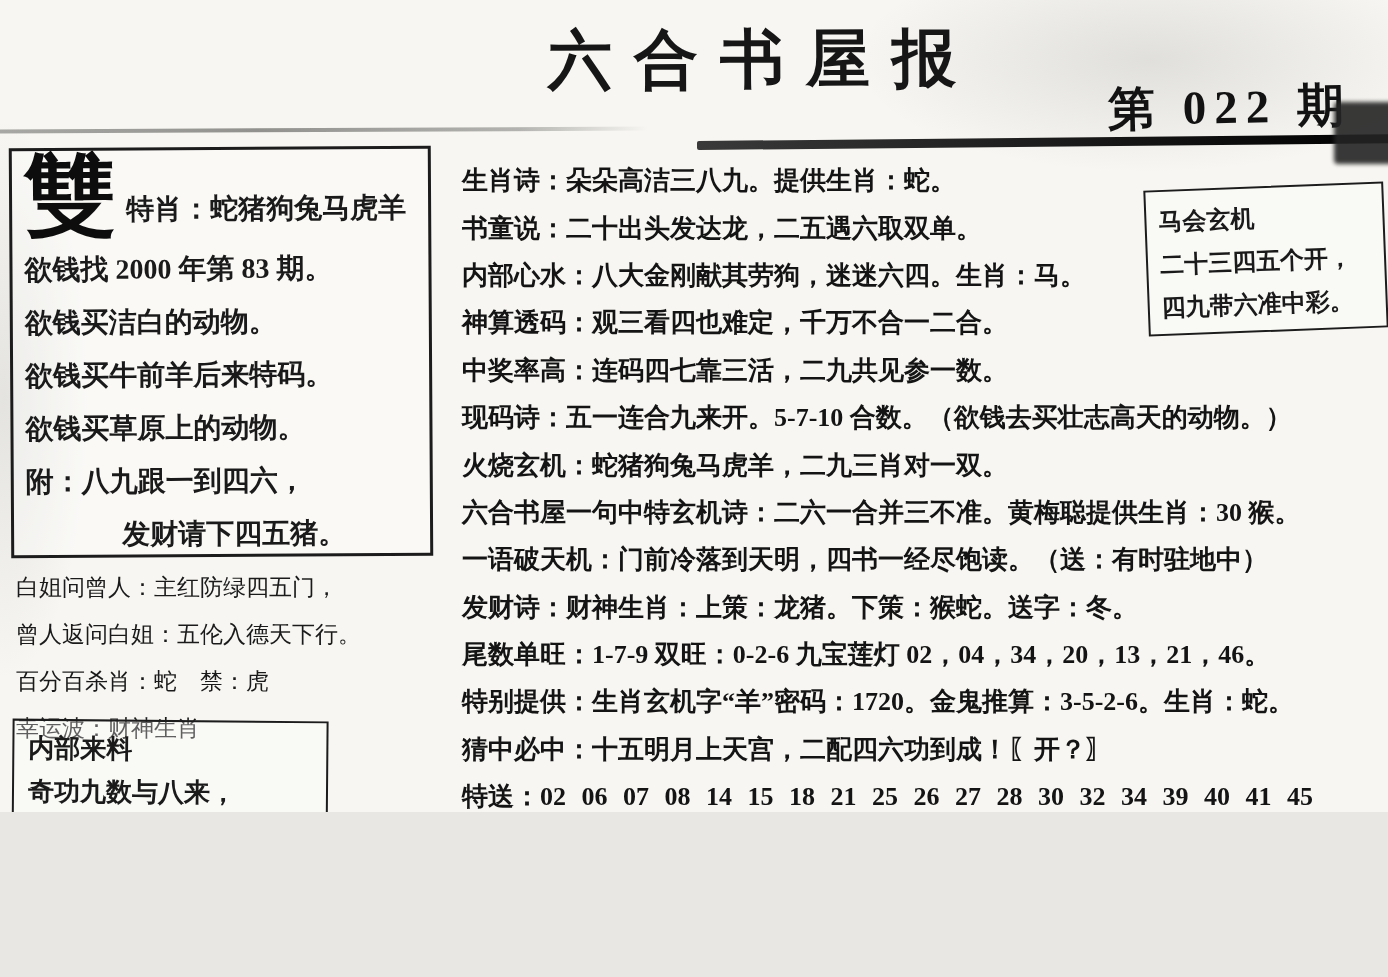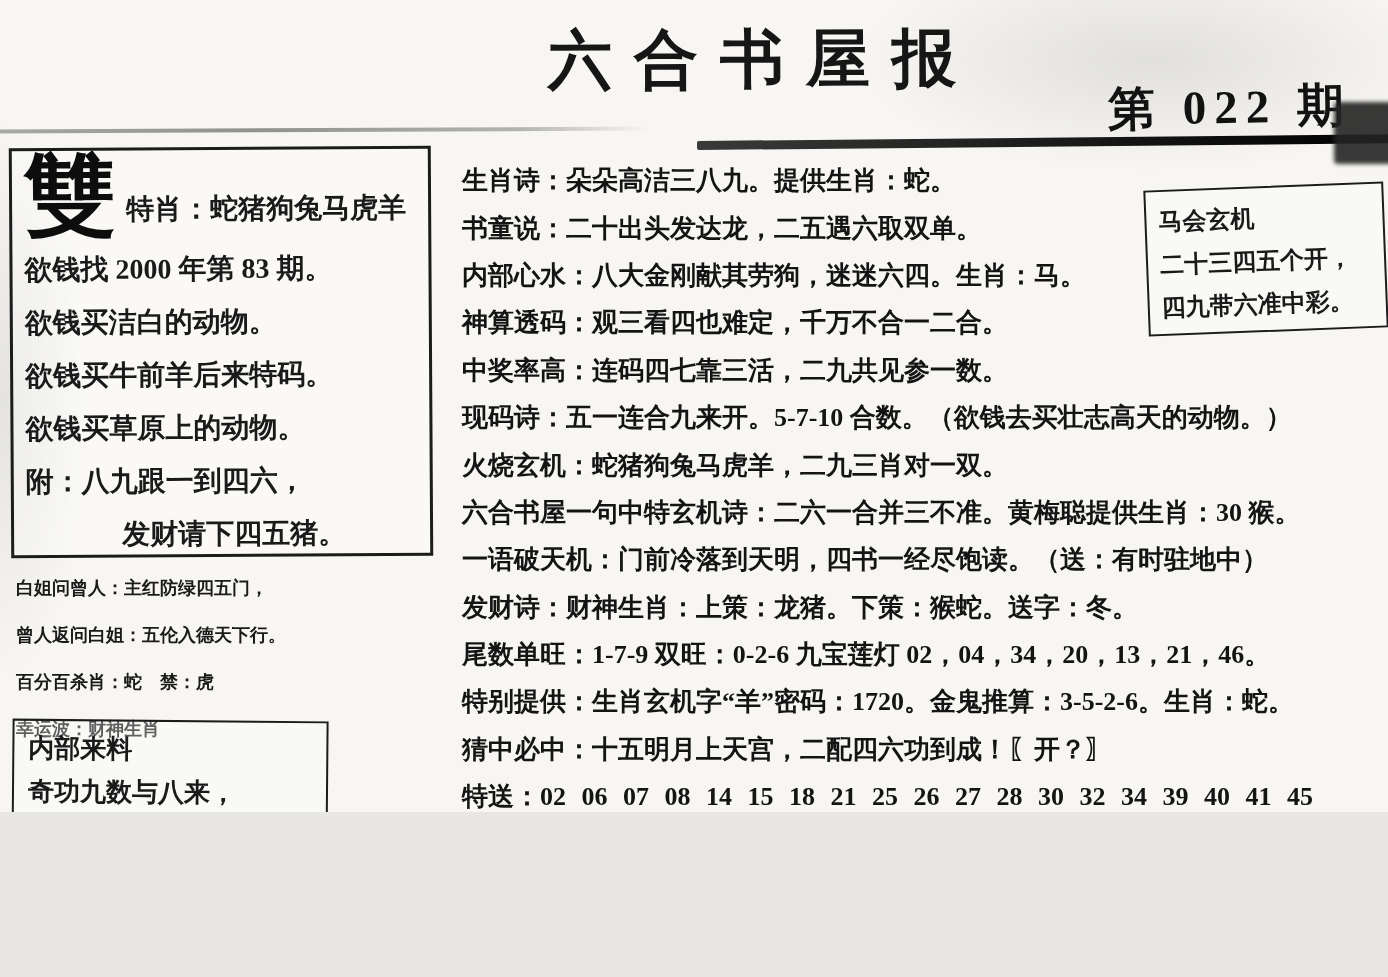--- a/index.html
+++ b/index.html
@@ -44,21 +44,21 @@
     border:3px solid #1c1c1c;transform:rotate(-.35deg);
     padding:6px 10px 0 12px;box-sizing:border-box;background:rgba(255,255,255,.35);
   }
   .box1-head{display:flex;align-items:flex-end;margin-bottom:8px;}
   .bigchar{font-size:92px;line-height:.85;font-weight:700;color:#0d0d0d;}
   .spec{font-size:28px;font-weight:700;margin-left:10px;margin-bottom:6px;white-space:nowrap;}
   .b1line{font-size:28px;font-weight:700;height:53px;display:flex;align-items:center;white-space:nowrap;}
   .indent{padding-left:96px;}
   
   .leftmid{position:absolute;left:16px;top:564px;width:420px;}
-  .lmline{font-size:18px;font-weight:700;height:47px;display:flex;align-items:center;white-space:nowrap;}
+  .lmline{font-size:23px;font-weight:400;height:47px;display:flex;align-items:center;white-space:nowrap;}
   
   .box2{
     position:absolute;left:12px;top:720px;width:316px;height:142px;
     border:2.5px solid #1c1c1c;transform:rotate(.5deg);
     padding:6px 14px;box-sizing:border-box;background:rgba(255,255,255,.3);
   }
   .b2line{font-size:26px;font-weight:700;height:43px;display:flex;align-items:center;white-space:nowrap;}
   
   .rbox{
     position:absolute;left:1146px;top:186px;width:240px;height:146px;

